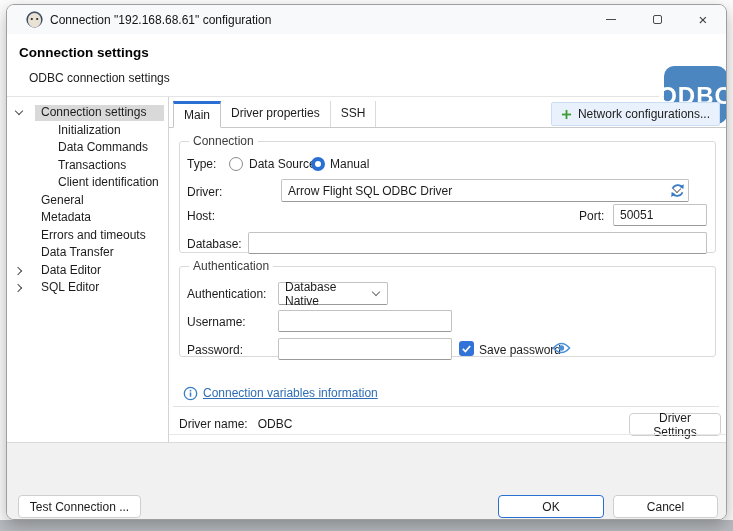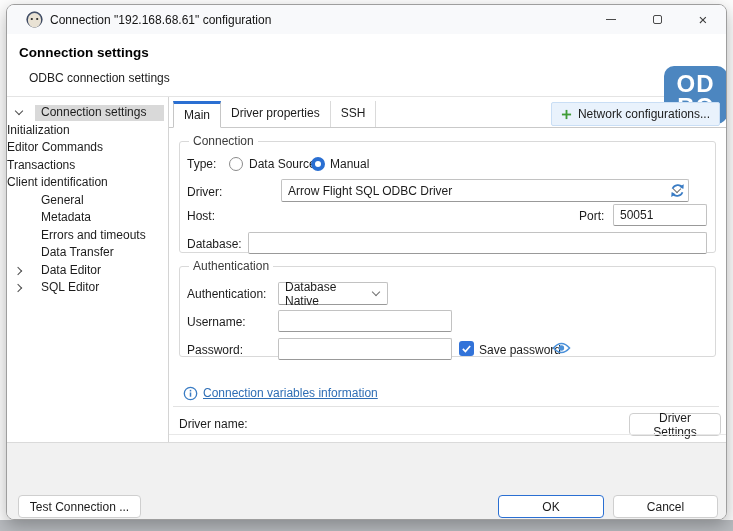--- a/index.html
+++ b/index.html
@@ -16,33 +16,33 @@
   .win-controls{position:absolute;right:0;top:0;height:29px;display:flex;}
   .win-btn{width:46px;height:29px;display:flex;align-items:center;justify-content:center;color:#4a4a4a;}
   .glyph-min{width:10px;height:1px;background:#4a4a4a;display:block;}
   .glyph-max{width:9px;height:9px;border:1px solid #4a4a4a;border-radius:2px;display:block;}
   .glyph-close{font-size:15px;line-height:15px;color:#3c3c3c;}
   
   .header{position:absolute;left:0;top:29px;width:100%;height:63px;background:#fff;border-bottom:1px solid #e4e4e4;}
   .header-title{position:absolute;left:12px;top:11px;font-size:13.5px;font-weight:bold;color:#000;}
   .header-subtitle{position:absolute;left:22px;top:37px;font-size:12px;color:#1c1c1c;}
   .odbc-logo{position:absolute;left:657px;top:32px;width:63px;height:58px;border-radius:10px;
-    display:flex;flex-direction:column;align-items:center;justify-content:center;
+    display:flex;align-items:center;justify-content:center;
     color:#fff;font-weight:bold;font-size:24px;line-height:23px;letter-spacing:1px;}
   
   .sidebar{position:absolute;left:0;top:92px;width:162px;height:345px;background:#fff;border-right:1px solid #d4d4d4;padding-top:7px;}
   .tree-row{position:relative;height:17.5px;line-height:17.5px;cursor:default;white-space:nowrap;}
   .tree-row .hl{position:absolute;left:28px;right:4px;top:1px;bottom:1px;background:#d9d9d9;z-index:0;}
   .tree-row .lbl{position:relative;z-index:1;}
   .tree-row .chev{position:absolute;left:9px;top:6px;width:6px;height:6px;z-index:1;
     border-right:1.4px solid #4d4d4d;border-bottom:1.4px solid #4d4d4d;}
   .chev.down{transform:rotate(45deg);top:4px;}
   .chev.right{transform:rotate(-45deg);left:8px;}
   .indent0 .lbl{margin-left:34px;}
-  .indent1 .lbl{}
+  .indent1 .lbl{margin-left:51px;}
   
   .tabs{position:absolute;left:162px;top:96px;right:0;height:27px;display:flex;align-items:flex-end;
     border-bottom:1px solid #c9c9c9;padding-left:4px;}
   .tab{height:26px;line-height:24px;padding:0 10px;border-right:1px solid #dadada;color:#1c1c1c;cursor:default;}
   .tab.active{height:27px;margin-bottom:-1px;background:#fff;border:1px solid #c6c6c6;border-bottom:1px solid #fff;
     border-top:3px solid var(--accent);line-height:22px;}
   .net-btn{position:absolute;right:6px;top:97px;height:24px;display:flex;align-items:center;gap:6px;
     background:#e9f2fc;border:1px solid #c9def5;border-radius:2px;padding:0 9px;cursor:default;}
   
   .group{position:absolute;border:1px solid #d9d9d9;border-radius:3px;}
@@ -59,21 +59,21 @@
   .radio.off{border:1px solid #8b8b8b;}
   .radio.on{border:4.5px solid var(--accent);}
   .checkbox{position:absolute;width:15px;height:15px;border-radius:3px;background:#3273d9;
     display:flex;align-items:center;justify-content:center;}
   .icon-btn{position:absolute;display:flex;align-items:center;justify-content:center;cursor:default;}
   .link{position:absolute;color:var(--link);text-decoration:underline;cursor:pointer;}
   .sep{position:absolute;height:1px;background:#e2e2e2;}
   .btn{position:absolute;height:23px;background:#fff;border:1px solid #cfcfcf;border-radius:4px;
     font-family:inherit;font-size:12px;color:#1c1c1c;display:flex;align-items:center;justify-content:center;}
   .btn.primary{border-color:var(--accent);}
-  .driver-bar{position:absolute;left:172px;top:412px;display:flex;gap:10px;align-items:center;flex-direction:column;}
+  .driver-bar{position:absolute;left:172px;top:412px;display:flex;gap:10px;align-items:center;}
   .bottombar{position:absolute;left:0;top:437px;width:100%;height:79px;background:#f1f1f1;border-top:1px solid #dadada;}
 </style>
 </head>
 <body>
 
 <div class="backdrop-bottom"></div>
 
 <div class="dialog">
 
   <div class="titlebar">
@@ -102,21 +102,21 @@
     <div class="header-subtitle">ODBC connection settings</div>
     <div class="odbc-logo" id="odbcLogo" style="background: rgb(76, 134, 192);">
       <span>OD</span>
       <span>BC</span>
     </div>
   </div>
 
   <div class="sidebar" id="sidebarTree">
       <div class="tree-row indent0"><div class="hl"></div><span class="chev down"></span><span class="lbl">Connection settings</span></div>
       <div class="tree-row indent1"><span class="lbl">Initialization</span></div>
-      <div class="tree-row indent1"><span class="lbl">Editor Commands</span></div>
+      <div class="tree-row indent1"><span class="lbl">Data Commands</span></div>
       <div class="tree-row indent1"><span class="lbl">Transactions</span></div>
       <div class="tree-row indent1"><span class="lbl">Client identification</span></div>
       <div class="tree-row indent0"><span class="lbl">General</span></div>
       <div class="tree-row indent0"><span class="lbl">Metadata</span></div>
       <div class="tree-row indent0"><span class="lbl">Errors and timeouts</span></div>
       <div class="tree-row indent0"><span class="lbl">Data Transfer</span></div>
       <div class="tree-row indent0"><span class="chev right"></span><span class="lbl">Data Editor</span></div>
       <div class="tree-row indent0"><span class="chev right"></span><span class="lbl">SQL Editor</span></div>
     </div>
 

